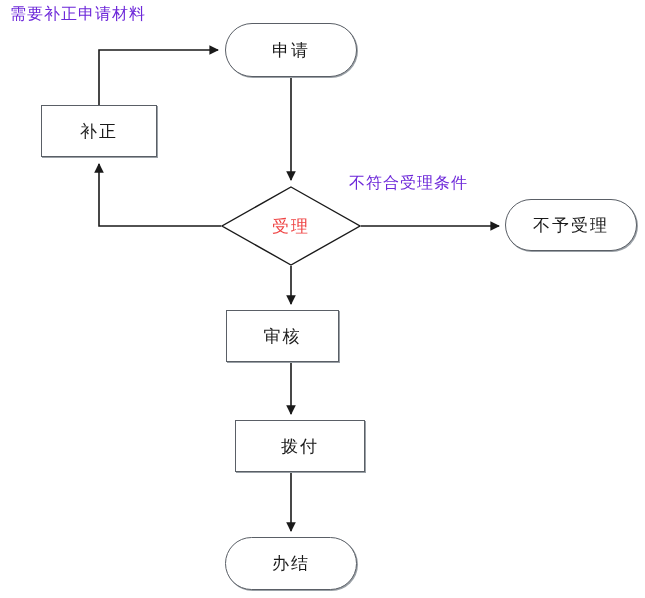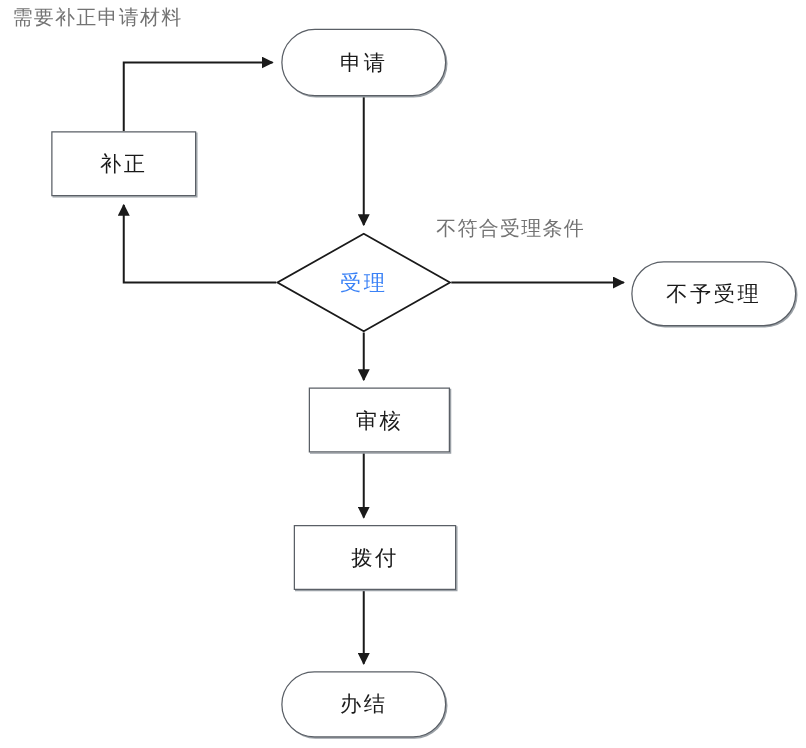--- a/index.html
+++ b/index.html
@@ -59,28 +59,28 @@
   .diamond svg {
     position: absolute;
     left: 0;
     top: 0;
   }
   .diamond .node-label {
     position: relative;
     z-index: 3;
     font-size: 17px;
     letter-spacing: 2px;
-    color: #3b82f6;
+    color: #ef4444;
   }
   .edge-label {
     position: absolute;
     z-index: 3;
     font-size: 16px;
     letter-spacing: 1px;
-    color: #737373;
+    color: #6d28d9;
     white-space: nowrap;
     background: transparent;
   }
 </style>
 </head>
 <body>
 
 <div id="canvas">
 
   <svg id="edges" viewBox="0 0 645 598" xmlns="http://www.w3.org/2000/svg">
@@ -113,25 +113,25 @@
     <span class="node-label">申请</span>
   </div>
 
   <div class="diamond" style="left:221px; top:186px; width:140px; height:80px;">
     <svg width="140" height="80" viewBox="0 0 140 80" xmlns="http://www.w3.org/2000/svg">
       <polygon points="70,1 139,40 70,79 1,40" fill="#ffffff" stroke="#1a1a1a" stroke-width="1.4"></polygon>
     </svg>
     <span class="node-label">受理</span>
   </div>
 
-  <div class="node terminal" style="left:505px; top:199px; width:132px; height:52px;margin-top:10px;">
+  <div class="node terminal" style="left:505px; top:199px; width:132px; height:52px;">
     <span class="node-label">不予受理</span>
   </div>
 
-  <div class="node process" style="left:247px; top:310px; width:113px; height:52px;">
+  <div class="node process" style="left:226px; top:310px; width:113px; height:52px;">
     <span class="node-label">审核</span>
   </div>
 
   <div class="node process" style="left:235px; top:420px; width:130px; height:52px;">
     <span class="node-label">拨付</span>
   </div>
 
   <div class="node terminal" style="left:225px; top:537px; width:132px; height:53px;">
     <span class="node-label">办结</span>
   </div>

